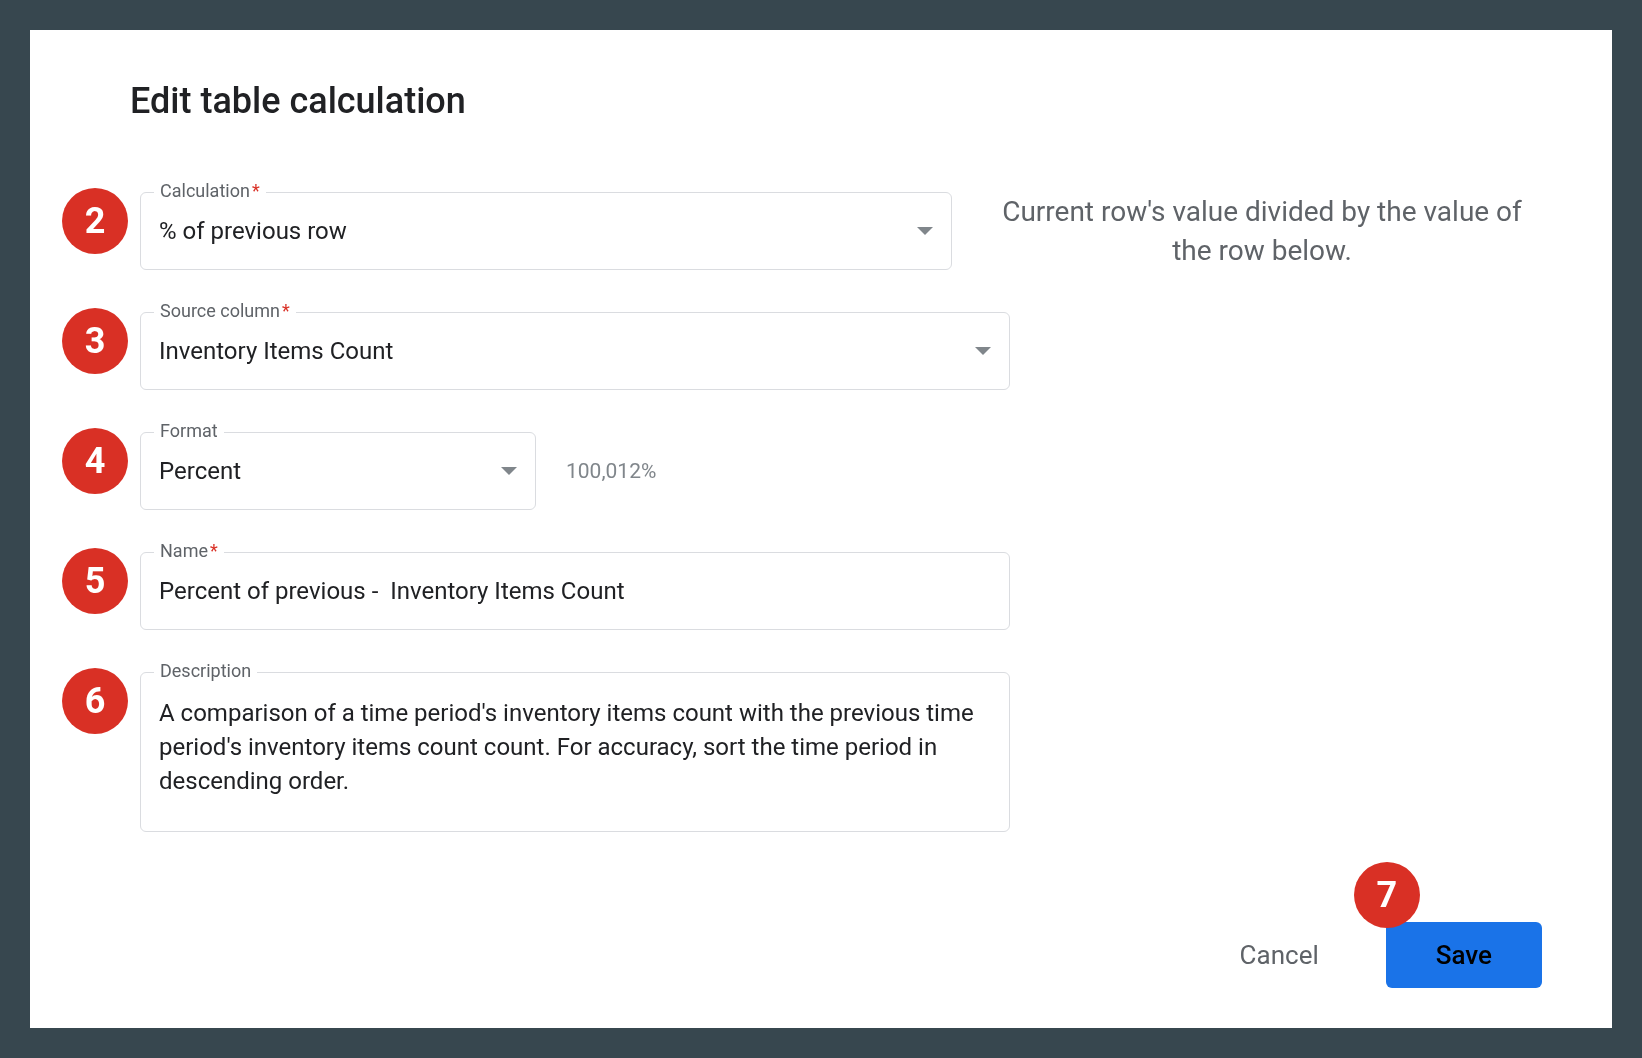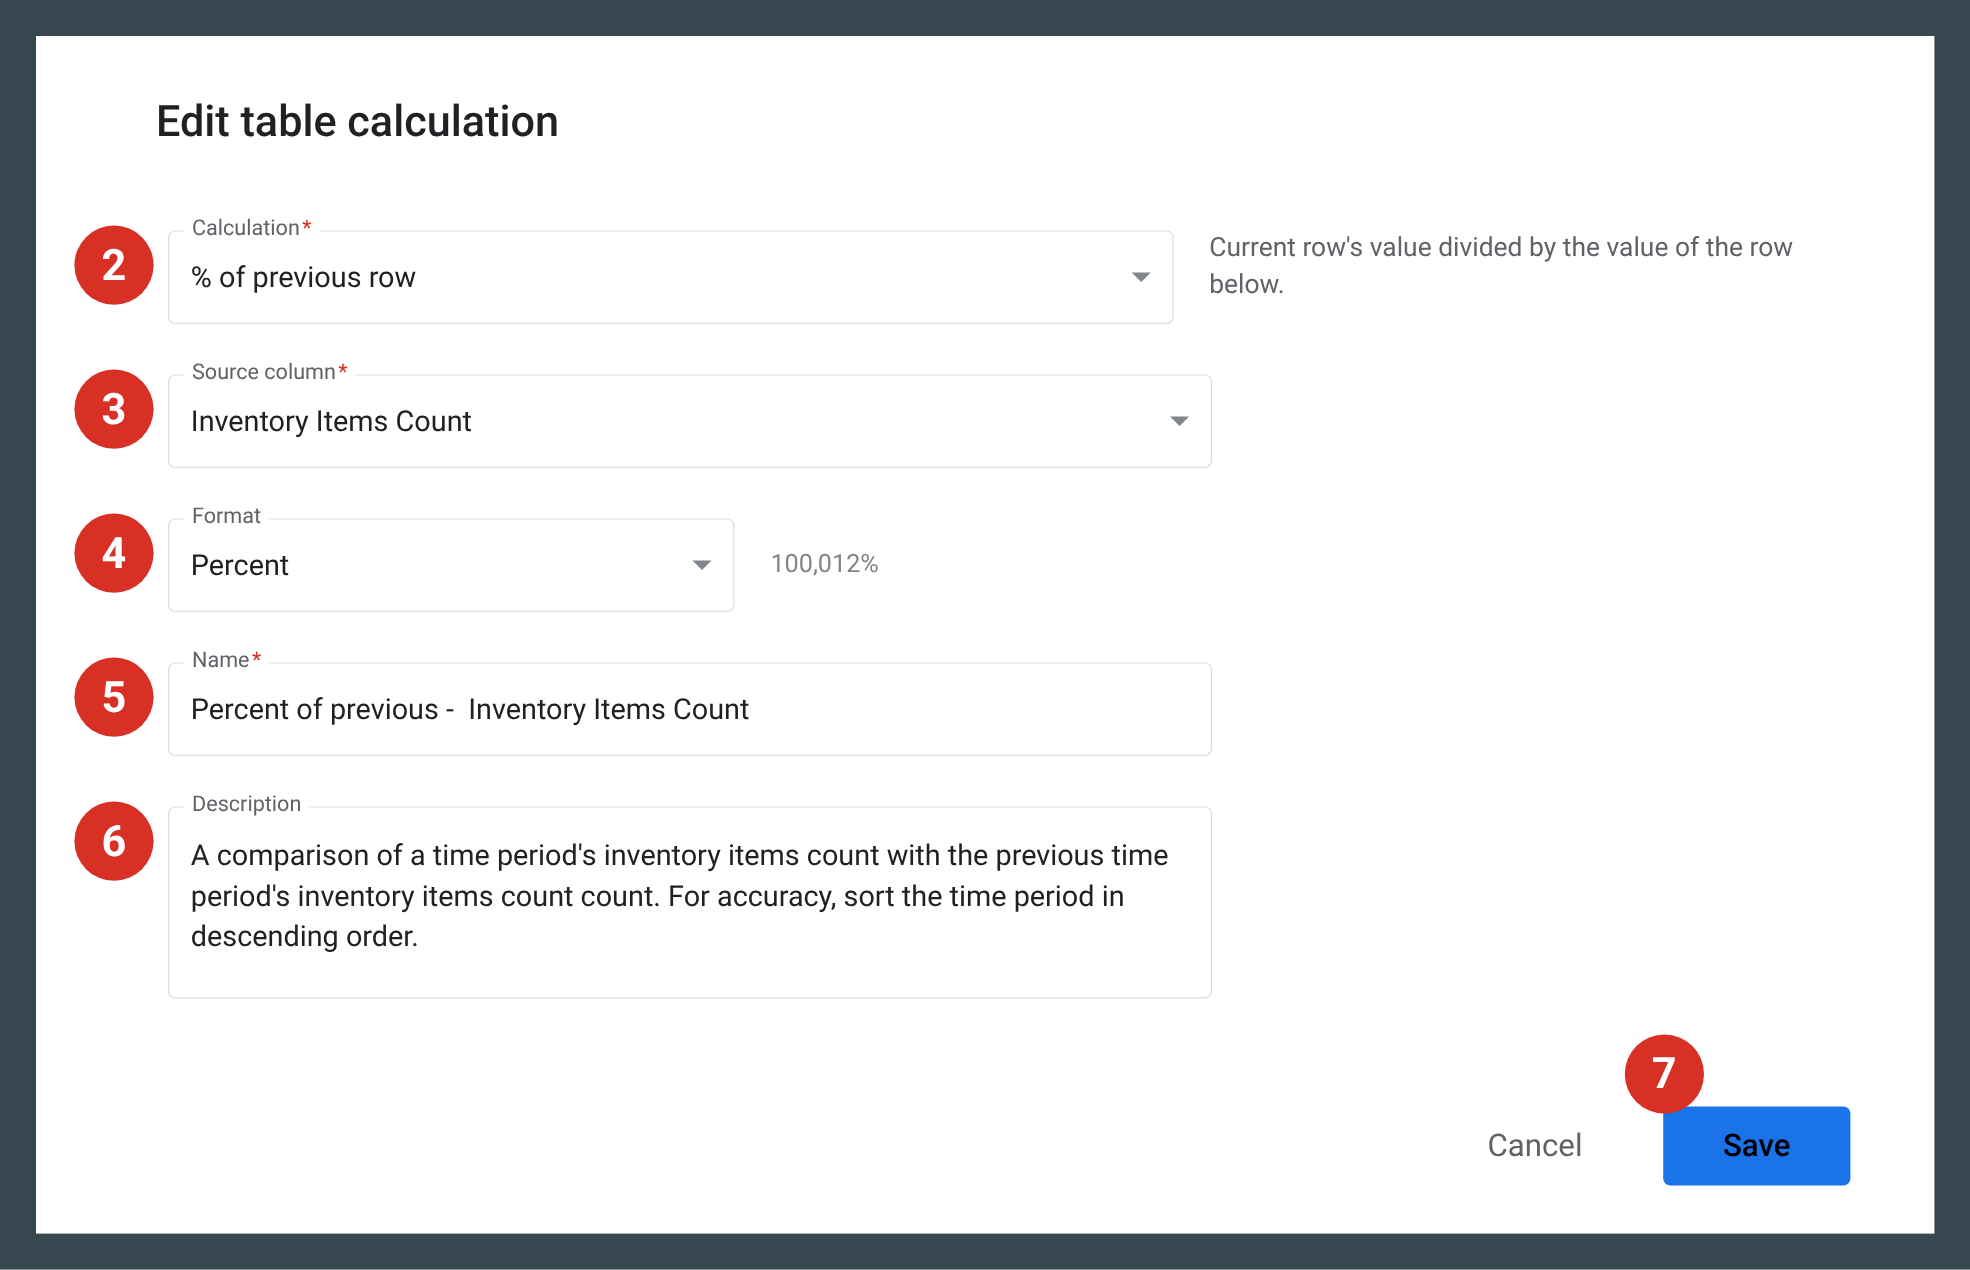--- a/index.html
+++ b/index.html
@@ -87,32 +87,33 @@
     }
     .chevron {
       width: 0;
       height: 0;
       border-left: 8px solid transparent;
       border-right: 8px solid transparent;
       border-top: 8px solid #80868b;
       margin-left: 12px;
     }
     .help-text {
-      font-size: 22px;
+      font-size: 28px;
       color: #5f6368;
       line-height: 1.4;
       max-width: 560px;
+      text-align: center;
     }
     .sample-text {
       font-size: 21px;
       color: #80868b;
       align-self: center;
     }
     .w-full { width: 870px; }
-    .w-half { width: 472px; }
+    .w-half { width: 396px; }
     .footer {
       position: absolute;
       bottom: 40px;
       right: 70px;
       display: flex;
       align-items: center;
       gap: 55px;
     }
     .footer-badge-wrap {
       position: relative;

